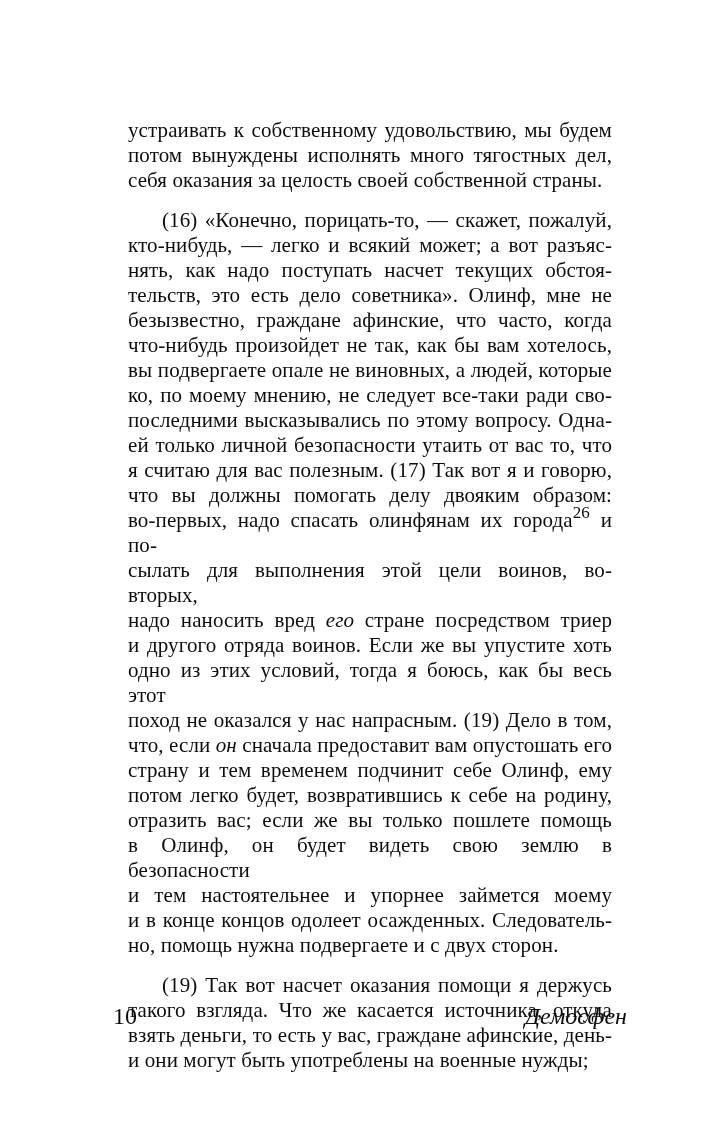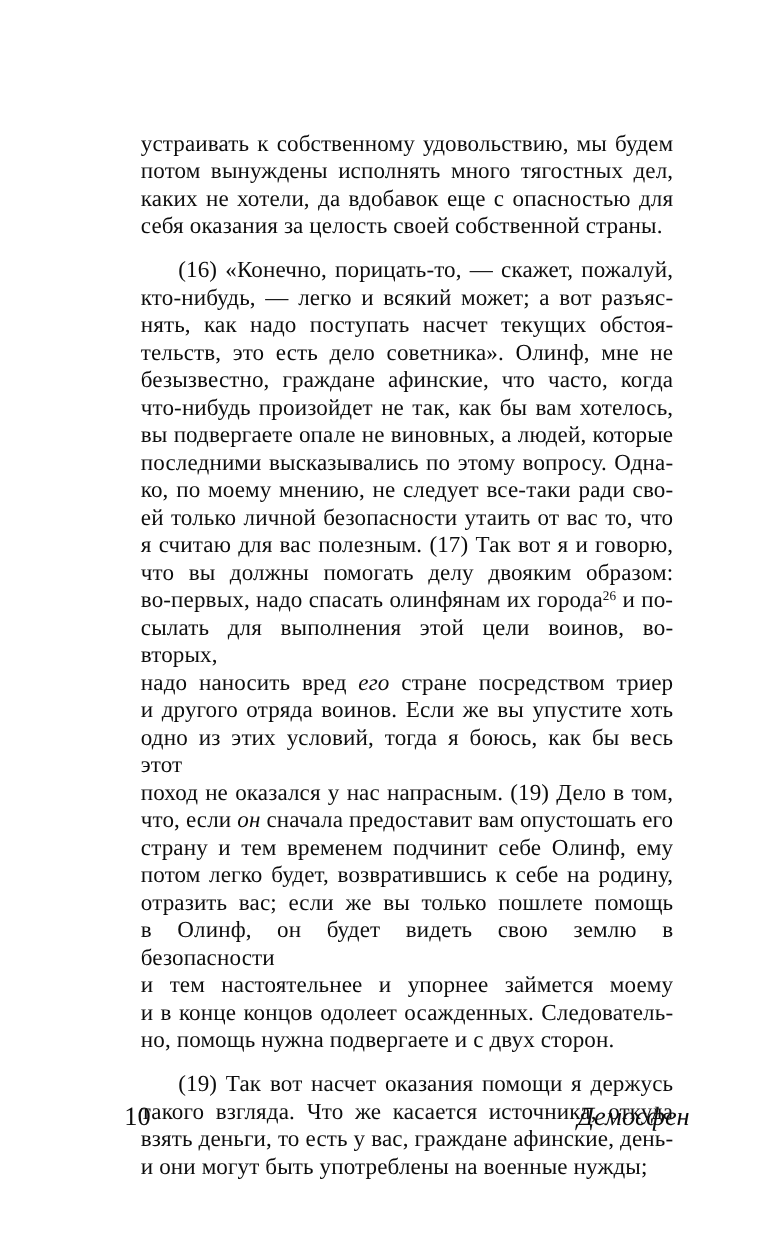--- a/index.html
+++ b/index.html
@@ -37,21 +37,21 @@
   .line.para-end {
     text-align-last: left;
   }
   .line.indent {
     text-indent: 34px;
   }
   .line em {
     font-style: italic;
   }
   .line sup {
-    font-size: 12px;
+    font-size: 17px;
     line-height: 0;
     vertical-align: baseline;
     position: relative;
     top: -0.55em;
   }
   .page-footer {
     position: absolute;
     left: 113px;
     width: 514px;
     top: 1004px;
@@ -67,33 +67,32 @@
 </style>
 </head>
 <body>
 
 <div class="sheet" style="background: rgb(255, 255, 255); color: rgb(13, 13, 13);">
 
   <div class="text-column">
       <div class="paragraph">
         <div class="line">устраивать к собственному удовольствию, мы будем</div>
         <div class="line">потом вынуждены исполнять много тягостных дел,</div>
-        <div class="line">каких не хотели, да вдобавок еще с опасностью для</div>
         <div class="line para-end">себя оказания за целость своей собственной страны.</div>
       </div>
       <div class="paragraph">
         <div class="line indent">(16) «Конечно, порицать-то, — скажет, пожалуй,</div>
         <div class="line">кто-нибудь, — легко и всякий может; а вот разъяс-</div>
         <div class="line">нять, как надо поступать насчет текущих обстоя-</div>
         <div class="line">тельств, это есть дело советника». Олинф, мне не</div>
         <div class="line">безызвестно, граждане афинские, что часто, когда</div>
         <div class="line">что-нибудь произойдет не так, как бы вам хотелось,</div>
         <div class="line">вы подвергаете опале не виновных, а людей, которые</div>
+        <div class="line">ко, по моему мнению, не следует все-таки ради сво-</div>
         <div class="line">последними высказывались по этому вопросу. Одна-</div>
-        <div class="line">ко, по моему мнению, не следует все-таки ради сво-</div>
         <div class="line">ей только личной безопасности утаить от вас то, что</div>
         <div class="line">я считаю для вас полезным. (17) Так вот я и говорю,</div>
         <div class="line">что вы должны помогать делу двояким образом:</div>
         <div class="line">во-первых, надо спасать олинфянам их города<sup>26</sup> и по-</div>
         <div class="line">сылать для выполнения этой цели воинов, во-вторых,</div>
         <div class="line">надо наносить вред <em>его</em> стране посредством триер</div>
         <div class="line">и другого отряда воинов. Если же вы упустите хоть</div>
         <div class="line">одно из этих условий, тогда я боюсь, как бы весь этот</div>
         <div class="line">поход не оказался у нас напрасным. (19) Дело в том,</div>
         <div class="line">что, если <em>он</em> сначала предоставит вам опустошать его</div>

